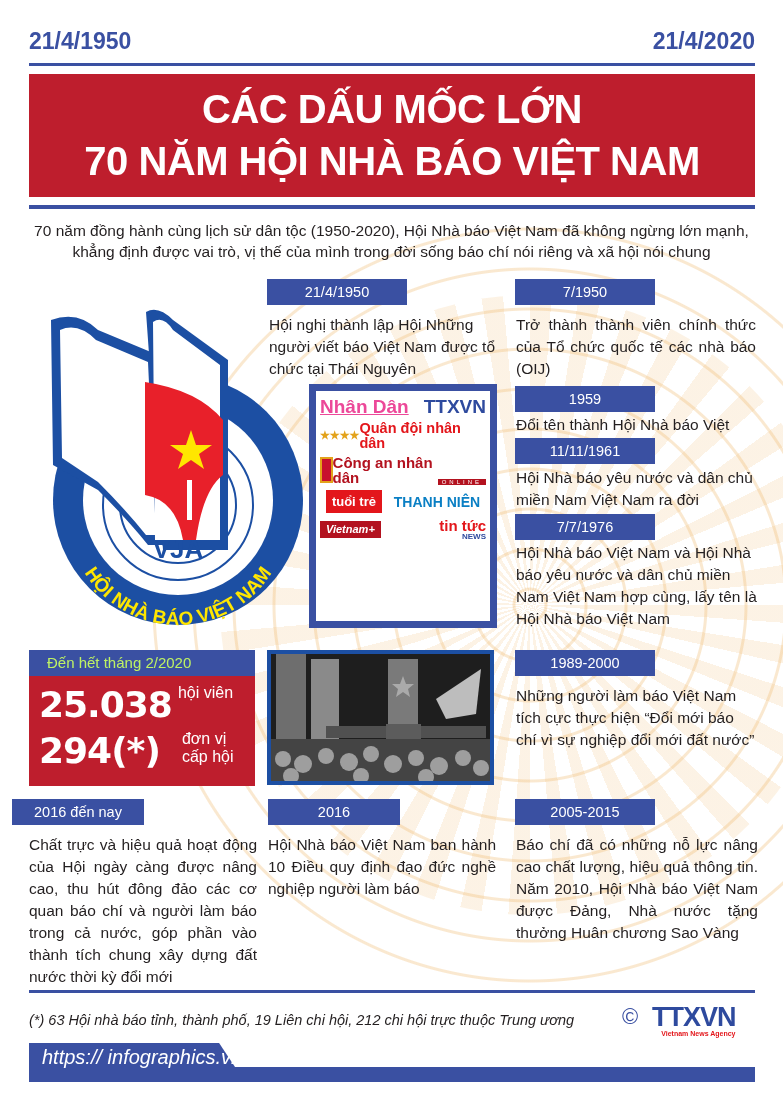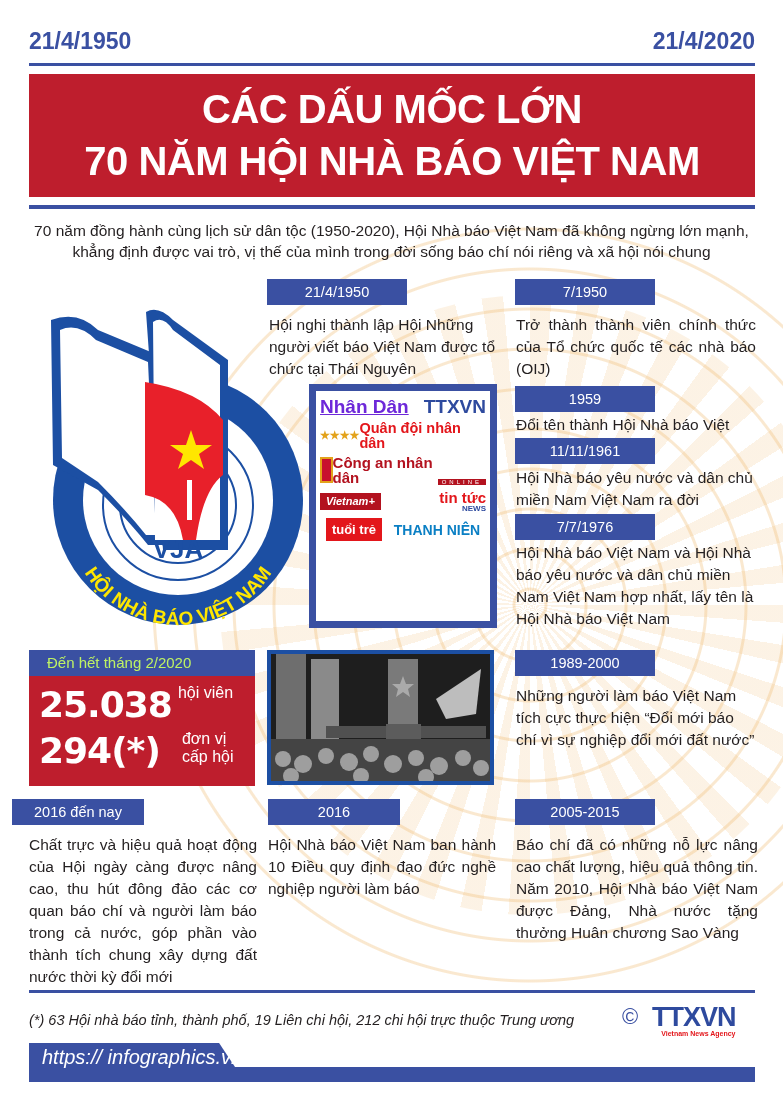--- a/index.html
+++ b/index.html
@@ -98,58 +98,58 @@
       <textPath href="#ringpath" startOffset="50%" text-anchor="middle">HỘI NHÀ BÁO VIỆT NAM</textPath>
     </text>
   </svg>
 </div>
 
 <div class="abs tag" style="left:267px;top:279px;width:140px;">21/4/1950</div>
 <div class="abs evtext" style="left:269px;top:314px;width:227px;text-align:left;">Hội nghị thành lập Hội Những người viết báo Việt Nam được tổ chức tại Thái Nguyên</div>
 
 <div class="abs logo-panel">
   <div class="logo-row">
-    <span class="lg" style="color:#6d28d9;font-size:19px;text-decoration:underline;">Nhân Dân</span>
+    <span class="lg" style="color:#ec4899;font-size:19px;text-decoration:underline;">Nhân Dân</span>
     <span class="lg" style="color:#2e4a9e;font-size:19px;">TTXVN</span>
   </div>
   <div class="logo-row">
     <span class="lg" style="color:#e3a21a;font-size:11px;">★★★★</span>
     <span class="lg" style="color:#e3161b;font-size:14.5px;">Quân đội nhân dân</span>
   </div>
   <div class="logo-row">
     <span style="display:inline-block;width:14px;height:26px;background:#c8102e;border:2px solid #e3a21a;"></span>
     <span style="display:flex;flex-direction:row;align-items:flex-end;">
       <span class="lg" style="color:#b3121f;font-size:15px;">Công an nhân dân</span>
       <span style="background:#b3121f;color:#fff;font-size:6px;padding:0 4px;letter-spacing:3px;">ONLINE</span>
     </span>
   </div>
+  <div class="logo-row" style="justify-content:space-around;">
+    <span class="lg" style="background:#e3161b;color:#fff;font-size:13px;padding:5px 6px;">tuổi trẻ</span>
+    <span class="lg" style="color:#0a7fc4;font-size:14px;">THANH NIÊN</span>
+  </div>
   <div class="logo-row">
     <span class="lg" style="background:#b3121f;color:#fff;font-size:11px;font-style:italic;padding:3px 6px;">Vietnam+</span>
     <span style="display:flex;flex-direction:column;align-items:flex-end;">
       <span class="lg" style="color:#e3161b;font-size:15px;">tin tức</span>
       <span class="lg" style="color:#2e4a9e;font-size:8px;">NEWS</span>
     </span>
   </div>
-  <div class="logo-row" style="justify-content:space-around;">
-    <span class="lg" style="background:#e3161b;color:#fff;font-size:13px;padding:5px 6px;">tuổi trẻ</span>
-    <span class="lg" style="color:#0a7fc4;font-size:14px;">THANH NIÊN</span>
-  </div>
 </div>
 
 <div class="abs tag" style="left:515px;top:279px;width:140px;">7/1950</div>
 <div class="abs evtext" style="left:516px;top:314px;width:240px;">Trở thành thành viên chính thức của Tổ chức quốc tế các nhà báo (OIJ)</div>
 
 <div class="abs tag" style="left:515px;top:386px;width:140px;">1959</div>
 <div class="abs evtext" style="left:516px;top:414px;width:250px;text-align:left;">Đổi tên thành Hội Nhà báo Việt Nam</div>
 
 <div class="abs tag" style="left:515px;top:438px;width:140px;">11/11/1961</div>
 <div class="abs evtext" style="left:516px;top:467px;width:240px;text-align:left;">Hội Nhà báo yêu nước và dân chủ miền Nam Việt Nam ra đời</div>
 
 <div class="abs tag" style="left:515px;top:514px;width:140px;">7/7/1976</div>
-<div class="abs evtext" style="left:516px;top:542px;width:242px;text-align:left;">Hội Nhà báo Việt Nam và Hội Nhà báo yêu nước và dân chủ miền Nam Việt Nam hợp nhất, lấy tên là Hội Nhà báo Việt Nam</div>
+<div class="abs evtext" style="left:516px;top:542px;width:242px;text-align:left;">Hội Nhà báo Việt Nam và Hội Nhà báo yêu nước và dân chủ miền Nam Việt Nam hợp cùng, lấy tên là Hội Nhà báo Việt Nam</div>
 
 <div class="abs stat-box">
   <div class="stat-head">Đến hết tháng 2/2020</div>
   <div class="stat-body">
     <div class="stat-line">
       <span class="stat-num">25.038</span>
       <span class="stat-unit">hội viên</span>
     </div>
     <div class="stat-line">
       <span class="stat-num">294(*)</span>

